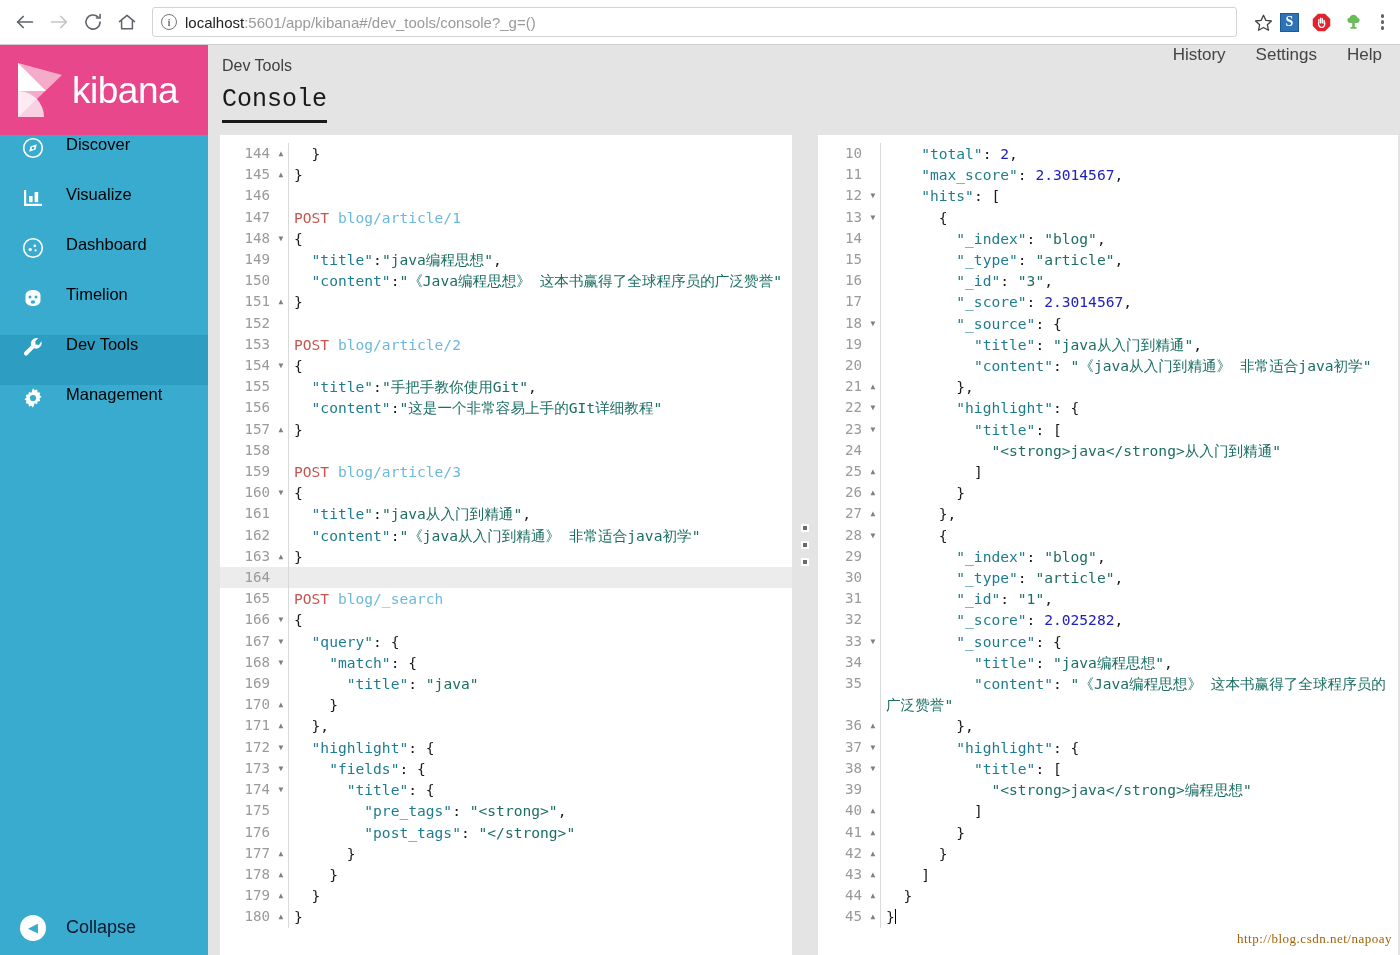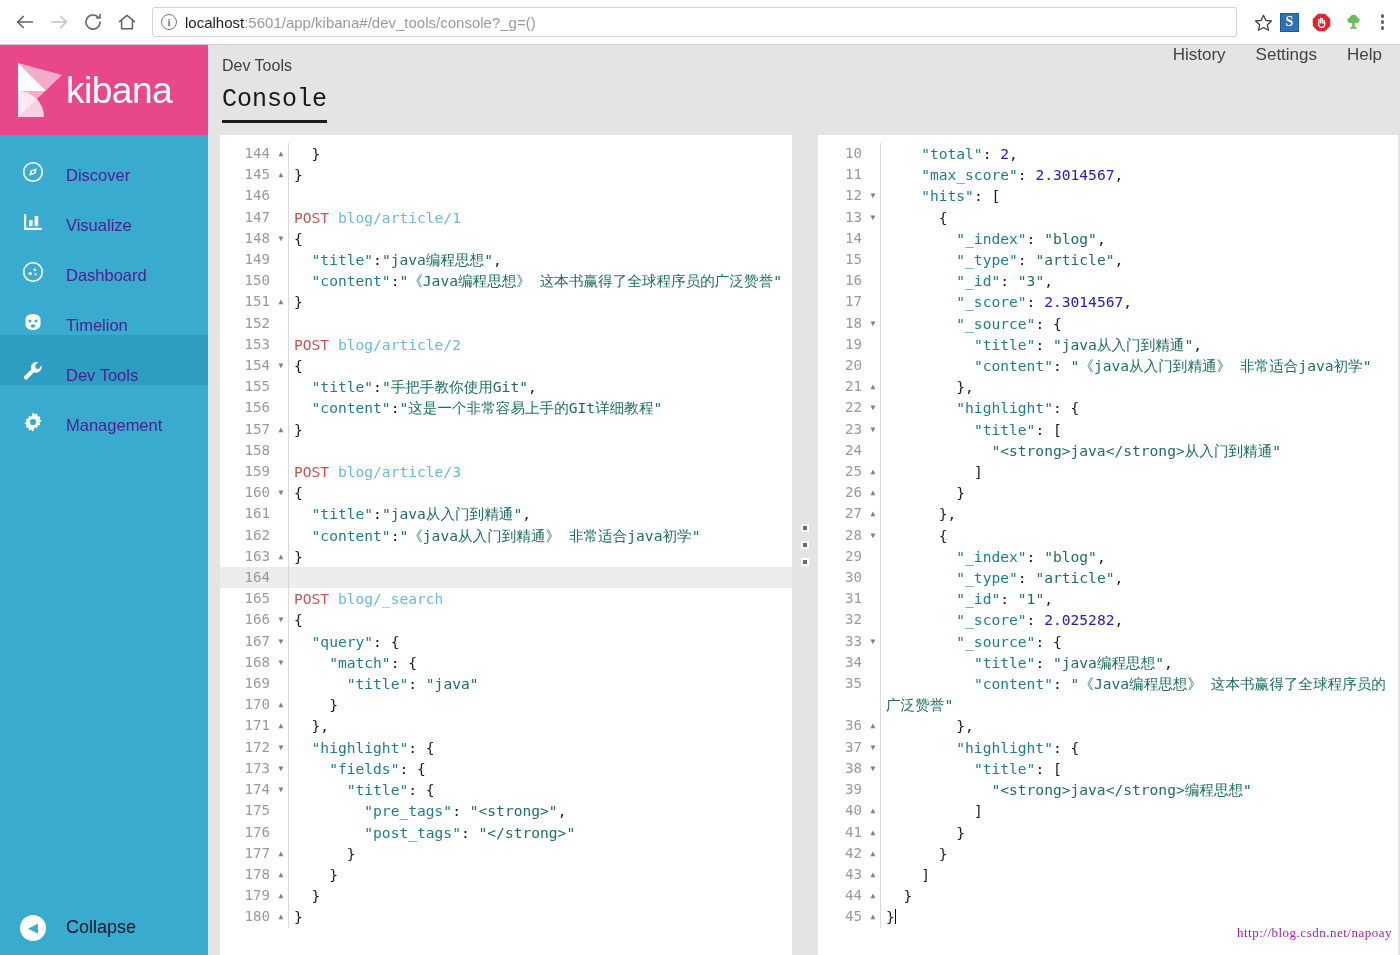--- a/index.html
+++ b/index.html
@@ -62,32 +62,32 @@
 
   
   .sidebar {
     width: 208px; flex: none;
     background: #38abcf;
     display: flex; flex-direction: column;
     position: relative;
   }
   .logo-block {
     height: 90px; background: #e8488b;
-    display: flex; align-items: center; padding-left: 14px; 
+    display: flex; align-items: center; padding-left: 14px; gap: 6px;
   }
   .logo-mark { width: 52px; height: 58px; flex: none; }
   .logo-text {
     color: #ffffff; font-size: 37px; font-weight: 400;
     letter-spacing: -0.5px; line-height: 1;
   }
   .nav-list { display: flex; flex-direction: column; }
   .nav-item {
-    height: 50px; display: flex; align-items: flex-end;
+    height: 50px; display: flex; align-items: flex-start;
     padding-left: 20px; gap: 20px;
-    color: #4c1d95; font-size: 16.5px;
+    color: #000000; font-size: 16.5px;
     cursor: pointer;
   }
   .nav-item.active { background: #2e9dc2; }
   .nav-icon { width: 26px; height: 26px; flex: none; display: flex; align-items: center; justify-content: center; }
   .collapse-row {
     position: absolute; bottom: 0; left: 0; right: 0;
     height: 55px; display: flex; align-items: center;
     padding-left: 20px; gap: 20px; cursor: pointer;
   }
   .collapse-icon {
@@ -170,22 +170,22 @@
   .k-key    { color: #1d7c8f; }
   .k-str    { color: #1b6e63; }
   .k-num    { color: #2020c0; }
   .k-punc   { color: #1a1a1a; }
 
   .caret {
     display: inline-block; width: 1px; height: 15px;
     background: #000; vertical-align: -2px;
   }
   .watermark {
-    position: absolute; right: 6px; bottom: 14px;
-    font-size: 13px; color: #a21caf;
+    position: absolute; right: 6px; bottom: 8px;
+    font-size: 13px; color: #a16207;
     font-family: "Liberation Serif", serif;
     letter-spacing: 0.5px; user-select: none;
     white-space: nowrap;
   }
 </style>
 </head>
 <body>
 
 <div class="browser-bar">
   <div class="nav-btn back">

